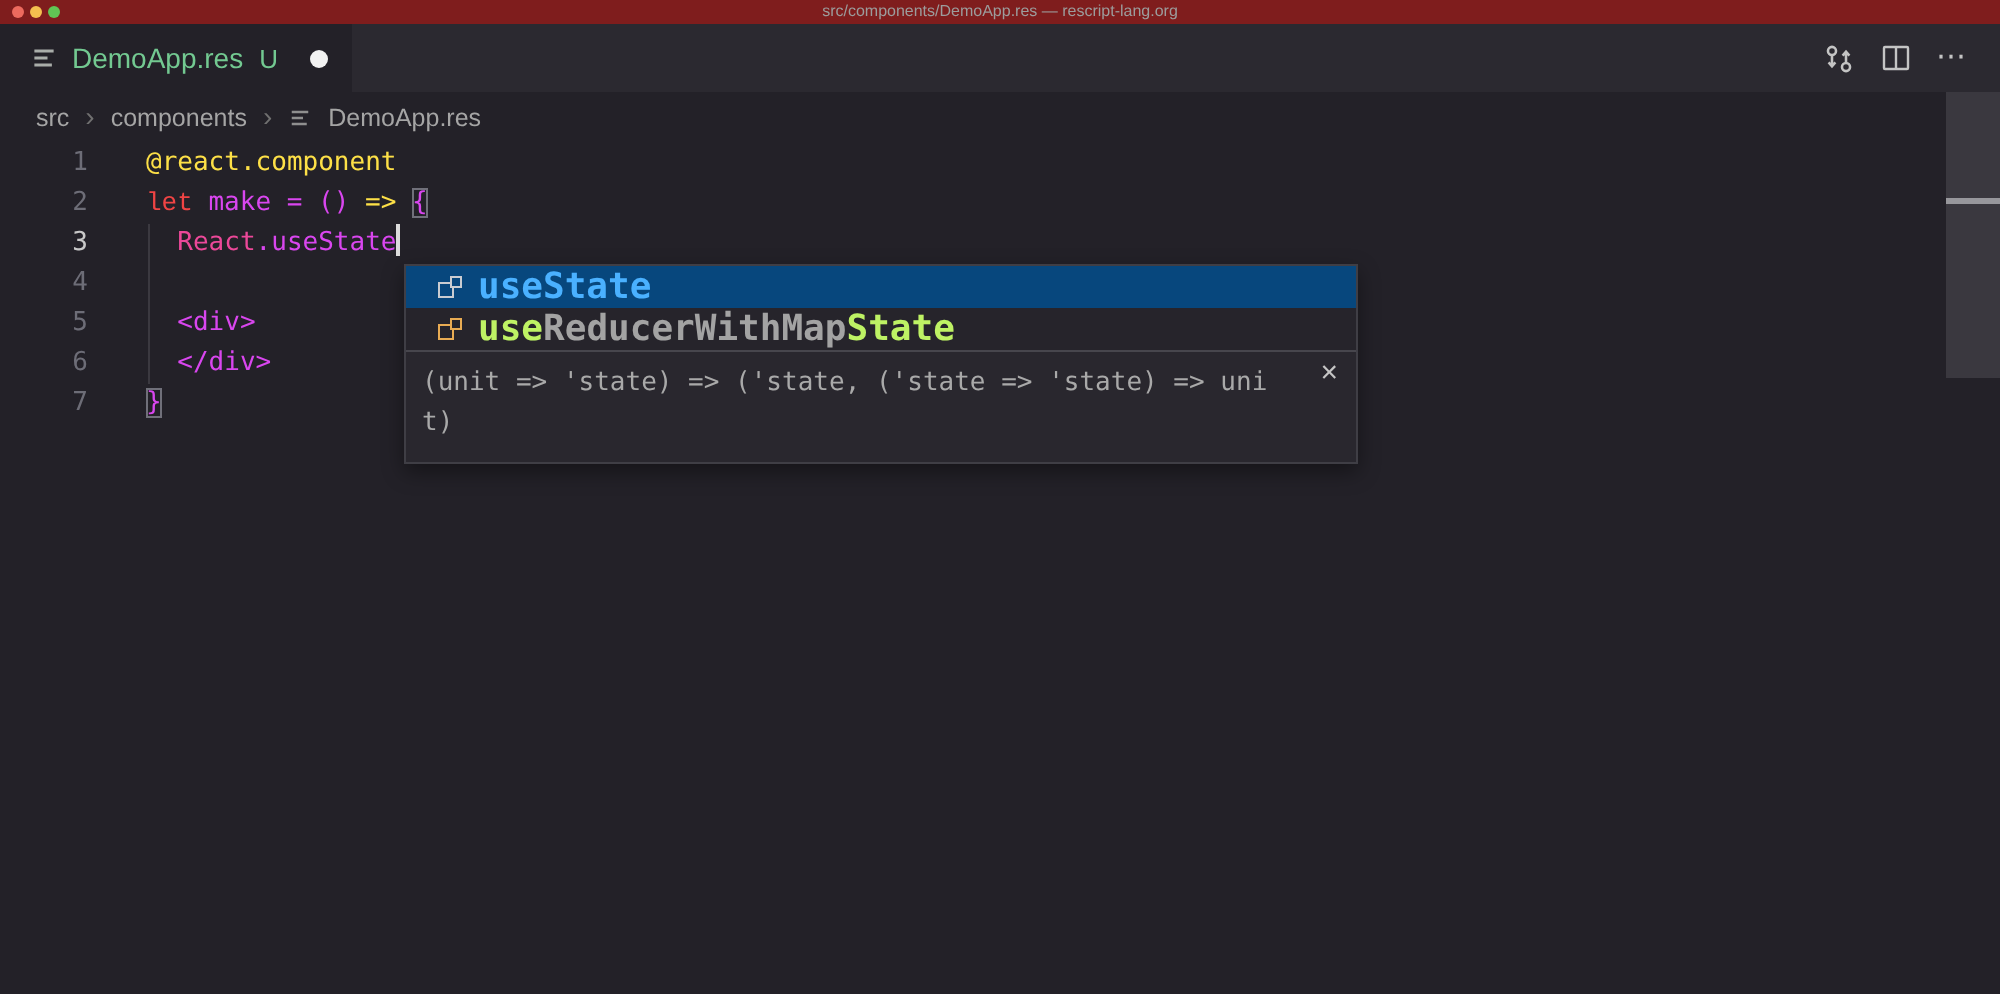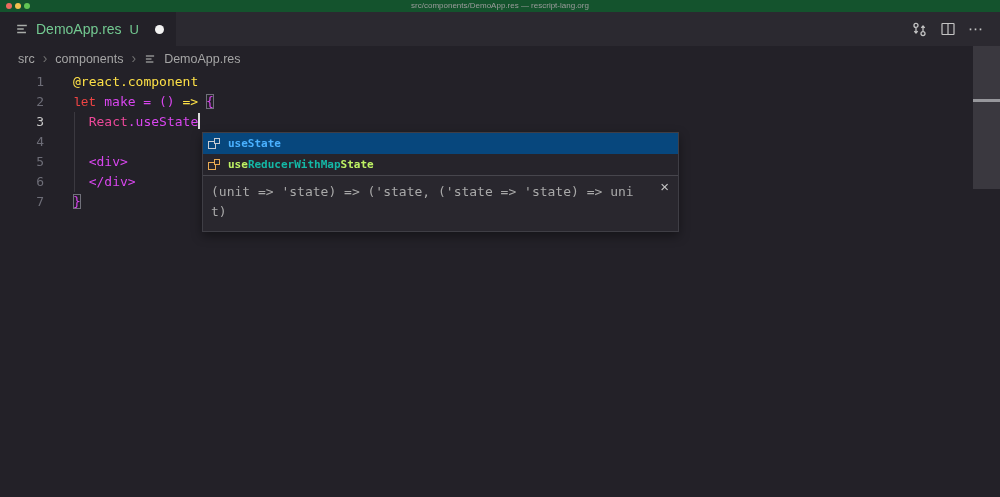--- a/index.html
+++ b/index.html
@@ -4,21 +4,21 @@
 <style>
   * { box-sizing: border-box; }
   html,body { margin:0; padding:0; }
   body {
     width:1000px; height:497px; overflow:hidden; position:relative;
     background:#232128; font-family:"Liberation Sans", sans-serif;
     -webkit-font-smoothing:antialiased;
   }
 
   
-  .titlebar { height:12px; background:#14532d; position:relative; }
+  .titlebar { height:12px; background:#7f1d1d; position:relative; }
   .lights { position:absolute; left:6px; top:3px; display:flex; gap:3px; }
   .light { width:6px; height:6px; border-radius:50%; }
   .light.red{ background:#ec6a5e; } .light.yellow{ background:#f4bf4f; } .light.green{ background:#61c554; }
   .win-title { text-align:center; line-height:12px; font-size:8px; color:#9c9c9c; }
 
   
   .tabstrip { height:34px; background:#2b2930; display:flex; align-items:stretch; }
   .tab { width:176px; background:#232128; display:flex; align-items:center; padding:0 12px 0 15px; gap:7px; }
   .tab-icon { color:#a9ada9; display:flex; }
   .tab-label { color:#73c991; font-size:14px; }
@@ -43,24 +43,24 @@
   .tok-let { color:#ef4444;font-family:Liberation Mono, monospace; }
   .tok-type{ color:#ec4899; }
   .tok-fg  { color:#d946ef; }
   .tok-bm  { outline:1px solid #70707a; outline-offset:-1px; }
   .cursor { display:inline-block; width:2px; height:16px; background:#dcdcdc; vertical-align:-3px; }
   .indent-guide { position:absolute; left:74px; top:40px; width:1px; height:80px; background:#3b3940; }
 
   
   .suggest { position:absolute; left:202px; top:60px; width:477px; background:#26242b;
              border:1px solid #3f3e45; box-shadow:0 4px 10px rgba(0,0,0,.4); }
-  .sg-row { height:21px; display:flex; align-items:center; padding-left:3px;
-            font-family:"DejaVu Sans Mono", monospace; font-size:11px; cursor:pointer; }
+  .sg-row { height:21px; display:flex; align-items:center; padding-left:14px;
+            font-family:"DejaVu Sans Mono", monospace; font-size:18px; cursor:pointer; }
   .sg-row.sel { background:#07477d; }
-  .sg-label span { color:#14b8a6; white-space:pre; }
+  .sg-label span { color:#a3a3a3; white-space:pre; }
   .sg-label .hl { color:#bef264; font-weight:bold; }
   .sg-row.sel .sg-label .hl { color:#4ab1ff; }
   .sg-label { font-weight:bold; }
   .sg-icon { width:16px; height:16px; position:relative; margin-right:6px; flex:none; }
   .sg-icon.value { color:#c9ccd1; } .sg-icon.enum { color:#e8ab53; }
   .sg-icon i { position:absolute; left:2px; top:5px; width:8px; height:8px; border:1.5px solid currentColor; }
   .sg-icon b { position:absolute; left:8px; top:2px; width:6px; height:6px; border:1.5px solid currentColor; background:#26242b; }
   .sg-row.sel .sg-icon b { background:#07477d; }
   .sg-docs { border-top:1px solid #47464d; background:#29272e; position:relative; padding:6px 26px 9px 8px; }
   .sg-docs .doc-line { font-family:"DejaVu Sans Mono", monospace; font-size:13px; color:#a9a9a9; line-height:20px; white-space:pre; }

